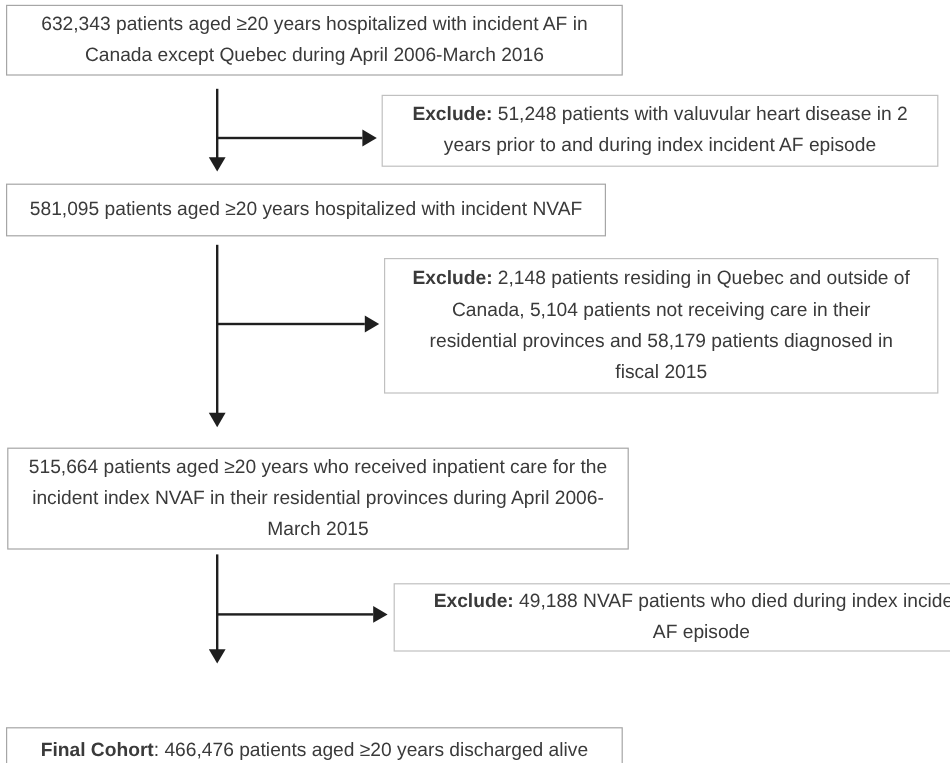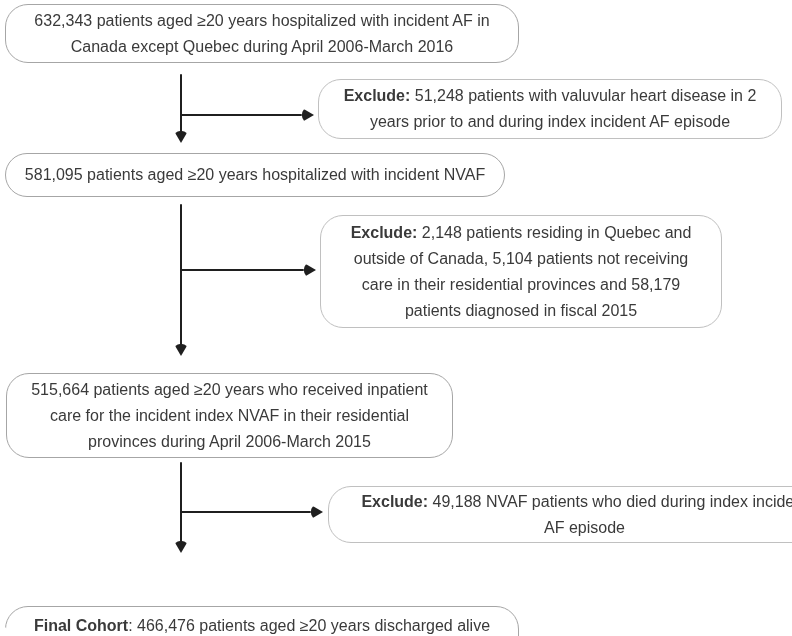--- a/index.html
+++ b/index.html
@@ -2,21 +2,21 @@
 <html style="--bg: #ffffff; --text: #3a3a3a; --arrow: #1f1f1f; --border-main: #a6a6a6; --border-exclude: #c0c0c0;"><head>
 <meta charset="utf-8">
 <style>
   :root{
     --bg:#ffffff;
     --text:#3a3a3a;
     --arrow:#1f1f1f;
     --border-main:#a6a6a6;
     --border-exclude:#c0c0c0;
   }
-  *{box-sizing:border-box;margin:0;padding:0;border-radius:23px;}
+  *{box-sizing:border-box;margin:0;padding:0;}
   html,body{background:#fff;}
   body{font-family:"Liberation Sans","DejaVu Sans",sans-serif;}
   .canvas{
     position:relative;
     width:792px;height:636px;
     background:var(--bg);
     overflow:hidden;
   }
   .box{
     position:absolute;
@@ -34,25 +34,25 @@
   .box.exclude{
     border:1px solid var(--border-exclude);
     text-align:center;
     padding:3px 22px;
     display:flex;align-items:center;
   }
   .box b{font-weight:bold;}
   
   #b1{left:5px;  top:4px;   width:514px; height:59px;}
   #b2{left:5px;  top:153px; width:500px; height:44px;}
-  #b3{left:6px;  top:373px; width:447px; height:85px;}
+  #b3{left:6px;  top:373px; width:518px; height:85px;}
   #b4{left:5px;  top:565px; width:514px; height:65px;margin-top:41px;}
   
   #e1{left:318px; top:79px;  width:464px; height:60px;}
-  #e2{left:320px; top:215px; width:402px; height:113px;}
+  #e2{left:320px; top:215px; width:462px; height:113px;}
   #e3{left:328px; top:486px; width:513px; height:57px;}
   
   .vline{position:absolute;width:2px;background:var(--arrow);}
   .hline{position:absolute;height:2px;background:var(--arrow);}
   .ah-down{
     position:absolute;width:0;height:0;
     border-left:7px solid transparent;
     border-right:7px solid transparent;
     border-top:12px solid var(--arrow);
   }

